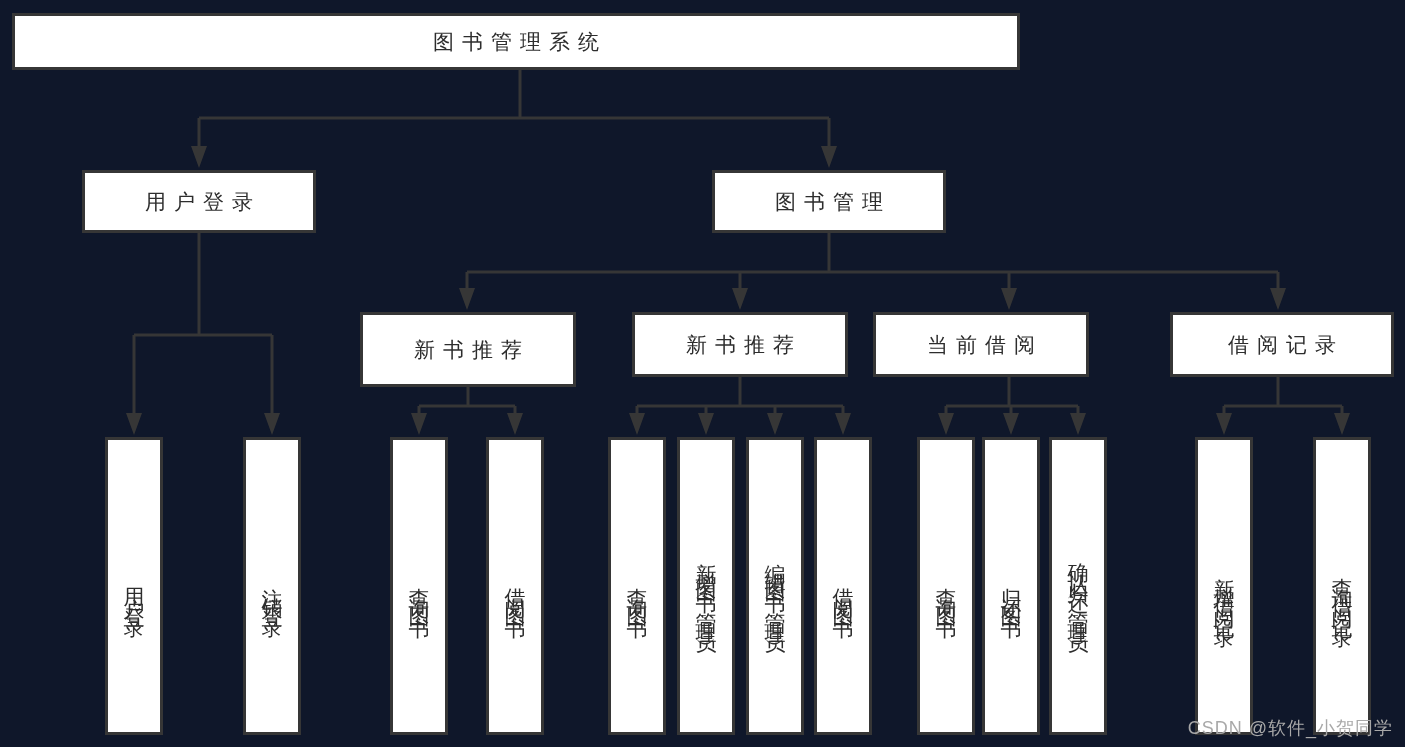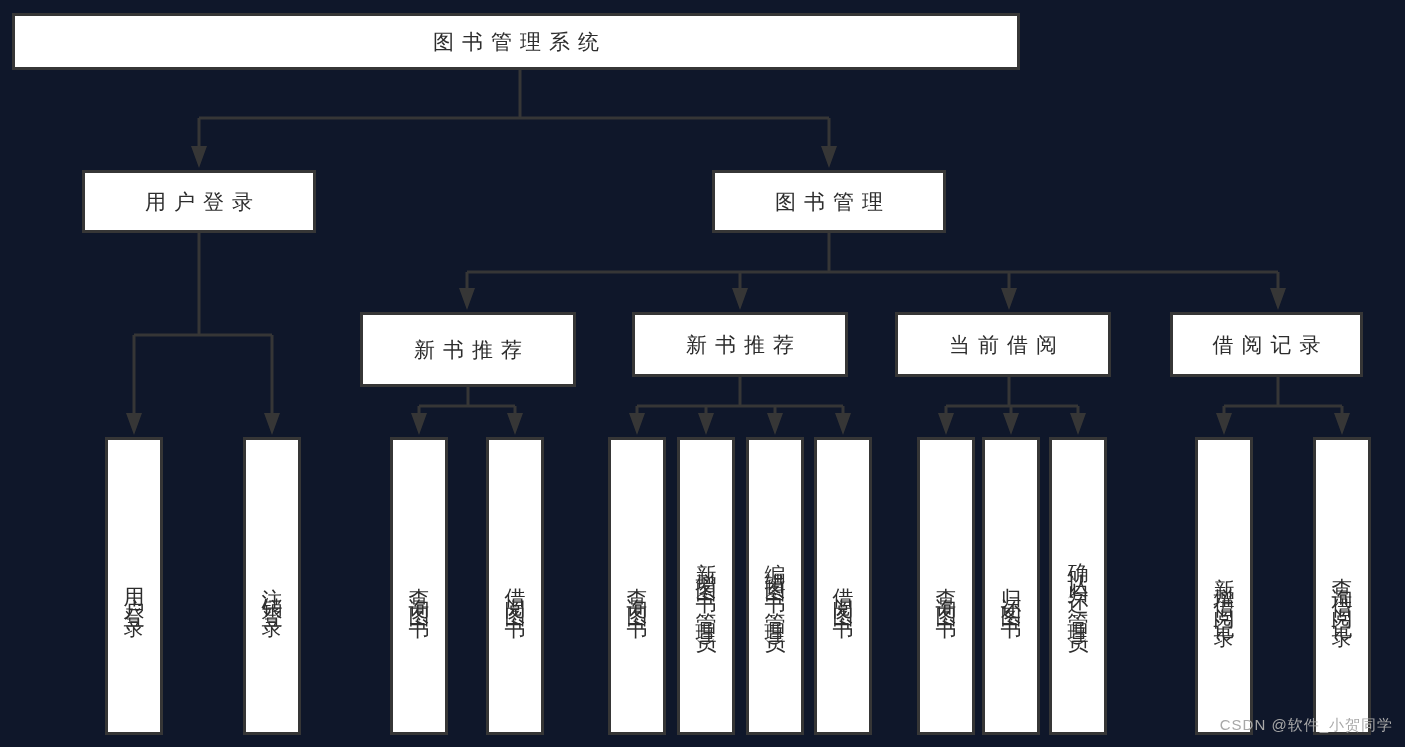--- a/index.html
+++ b/index.html
@@ -44,21 +44,21 @@
     font-size: 21px;
     letter-spacing: 10px;
     padding-top: 10px;
     white-space: nowrap;
     color: #2d2d2d;
   }
   .watermark {
     position: absolute;
     top: 716px;
     right: 12px;
-    font-size: 15px;
+    font-size: 18px;
     color: #a8a8a8;
     letter-spacing: 1px;
     white-space: nowrap;
     z-index: 5;
   }
 </style>
 </head>
 <body>
 
 <div class="canvas">
@@ -128,24 +128,24 @@
   <div class="box" style="left:712px; top:170px; width:234px; height:63px;justify-content:center;">
     <span class="hlabel">图书管理</span>
   </div>
 
   <div class="box" style="left:360px; top:312px; width:216px; height:75px;">
     <span class="hlabel">新书推荐</span>
   </div>
   <div class="box" style="left:632px; top:312px; width:216px; height:65px;">
     <span class="hlabel">新书推荐</span>
   </div>
-  <div class="box" style="left:895px; top:312px; width:216px; height:65px;">
+  <div class="box" style="left:873px; top:312px; width:216px; height:65px;">
     <span class="hlabel">当前借阅</span>
   </div>
-  <div class="box" style="left:1170px; top:312px; width:193px; height:65px;">
+  <div class="box" style="left:1170px; top:312px; width:224px; height:65px;">
     <span class="hlabel">借阅记录</span>
   </div>
 
   <div class="box" style="left:105px; top:437px; width:58px; height:298px;">
     <span class="vlabel">用户登录</span>
   </div>
   <div class="box" style="left:243px; top:437px; width:58px; height:298px;">
     <span class="vlabel">注销登录</span>
   </div>
 

